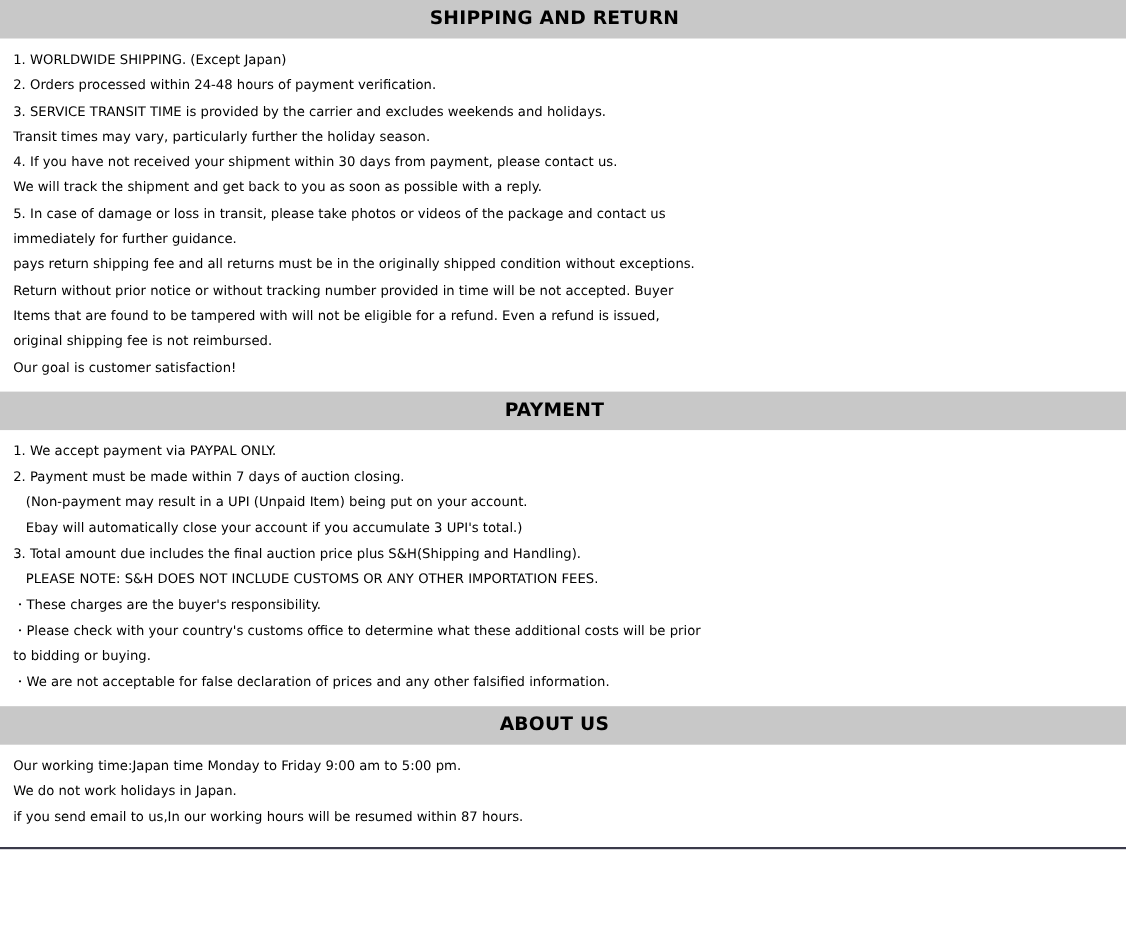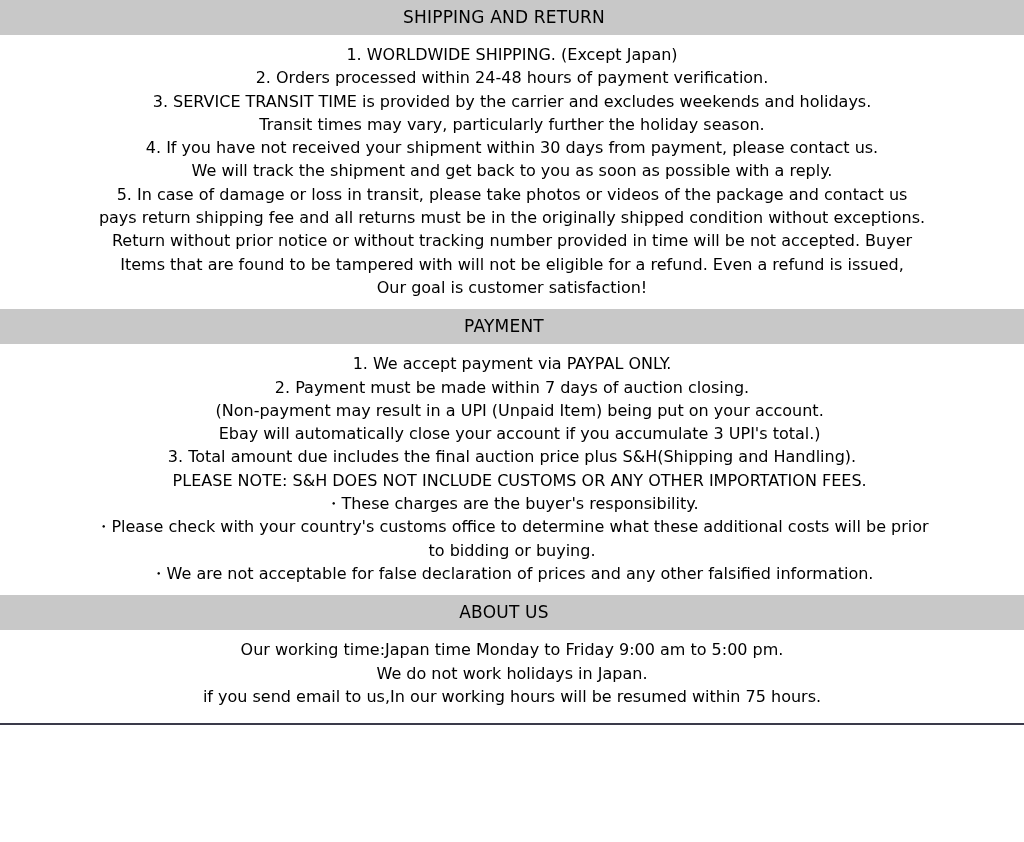--- a/index.html
+++ b/index.html
@@ -14,30 +14,29 @@
     color: #000000;
     overflow: hidden;
   }
   .page {
     width: 1024px;
     box-sizing: border-box;
   }
   .section-header {
     background: #c8c8c8;
     text-align: center;
-    font-weight: normal;
+    font-weight: bold;
     font-size: 17px;
     padding: 7px 16px 8px 0;
     letter-spacing: 0.2px;
   }
   .section-body {
     padding: 8px 12px 6px 12px;
-    font-size: 16px;
+    font-size: 12px;
     line-height: 23.3px;
-    text-align: center;
   }
   .line {
     white-space: pre-wrap;
   }
   .bottom-rule {
     border-top: 2px solid #3a3a4a;
     margin: 9px 0 0 0;
     width: 1024px;
   }
   .gap-sm { height: 4px; }
@@ -50,23 +49,25 @@
   <div class="section">
     <div class="section-header">SHIPPING AND RETURN</div>
     <div class="section-body">
       <div class="line">1. WORLDWIDE SHIPPING. (Except Japan)</div>
       <div class="line">2. Orders processed within 24-48 hours of payment verification.</div>
       <div class="line">3. SERVICE TRANSIT TIME is provided by the carrier and excludes weekends and holidays.</div>
       <div class="line">Transit times may vary, particularly further the holiday season.</div>
       <div class="line">4. If you have not received your shipment within 30 days from payment, please contact us.</div>
       <div class="line">We will track the shipment and get back to you as soon as possible with a reply.</div>
       <div class="line">5. In case of damage or loss in transit, please take photos or videos of the package and contact us</div>
+      <div class="line">immediately for further guidance.</div>
       <div class="line">pays return shipping fee and all returns must be in the originally shipped condition without exceptions.</div>
       <div class="line">Return without prior notice or without tracking number provided in time will be not accepted. Buyer</div>
       <div class="line">Items that are found to be tampered with will not be eligible for a refund. Even a refund is issued,</div>
+      <div class="line">original shipping fee is not reimbursed.</div>
       <div class="line">Our goal is customer satisfaction!</div>
     </div>
   </div>
 
   <div class="gap-sm"></div>
 
   <div class="section">
     <div class="section-header">PAYMENT</div>
     <div class="section-body">
       <div class="line">1. We accept payment via PAYPAL ONLY.</div>
@@ -82,19 +83,19 @@
     </div>
   </div>
 
   <div class="gap-sm"></div>
 
   <div class="section">
     <div class="section-header">ABOUT US</div>
     <div class="section-body">
       <div class="line">Our working time:Japan time Monday to Friday 9:00 am to 5:00 pm.</div>
       <div class="line">We do not work holidays in Japan.</div>
-      <div class="line">if you send email to us,In our working hours will be resumed within 75 hours.</div>
+      <div class="line">if you send email to us,In our working hours will be resumed within 87 hours.</div>
     </div>
   </div>
 
   <div class="bottom-rule"></div>
 
 </div>
 
 </body></html>

